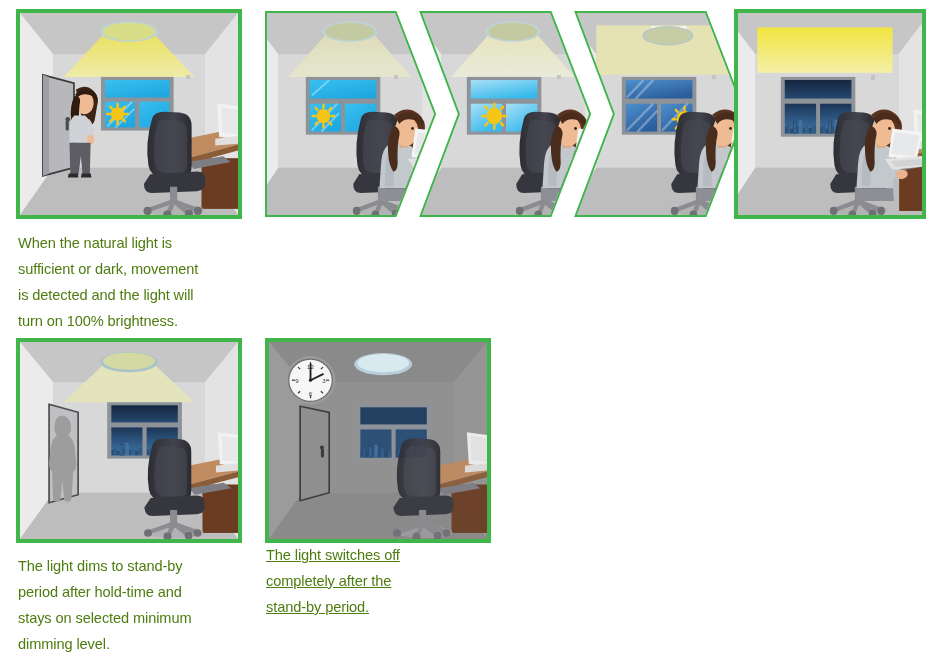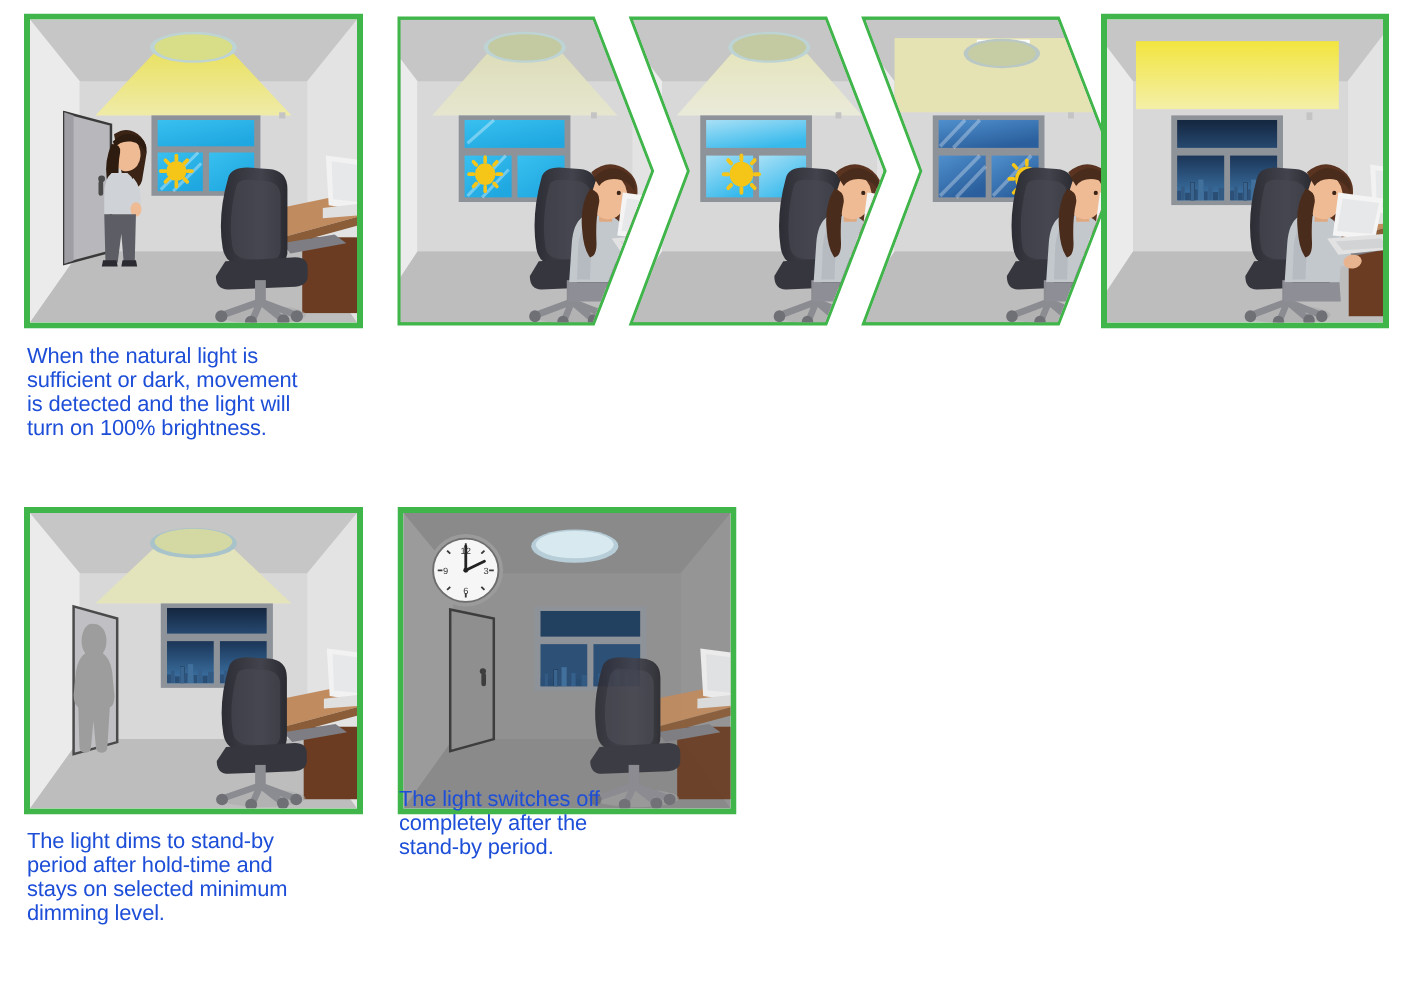--- a/index.html
+++ b/index.html
@@ -11,22 +11,22 @@
     overflow:hidden;
   }
   .stage{position:absolute;left:0;top:0;width:942px;height:663px;}
 
   .panel{position:absolute;}
   .panel svg{display:block;}
 
   .caption{
     position:absolute;
     font-size:14.6px;
-    line-height:16px;
-    color:#1d4ed8;
+    line-height:26px;
+    color:#4d7c0f;
     letter-spacing:-0.1px;
     white-space:pre-line;
   }
 </style>
 </head>
 <body>
 
 <div class="stage">
 
   <svg width="0" height="0" style="position:absolute" aria-hidden="true">
@@ -536,17 +536,17 @@
 sufficient or dark, movement
 is detected and the light will
 turn on 100% brightness.</div>
 
 
   <div class="caption" style="left:18px;top:553px;width:240px;">The light dims to stand-by
 period after hold-time and
 stays on selected minimum
  dimming level.</div>
 
-  <div class="caption" style="left:266px;top:525px;width:220px;">The light switches off
+  <div class="caption" style="left:266px;top:542px;width:220px;text-decoration:underline;">The light switches off
 completely after the
 stand-by period.</div>
 
 </div>
 
 </body></html>

